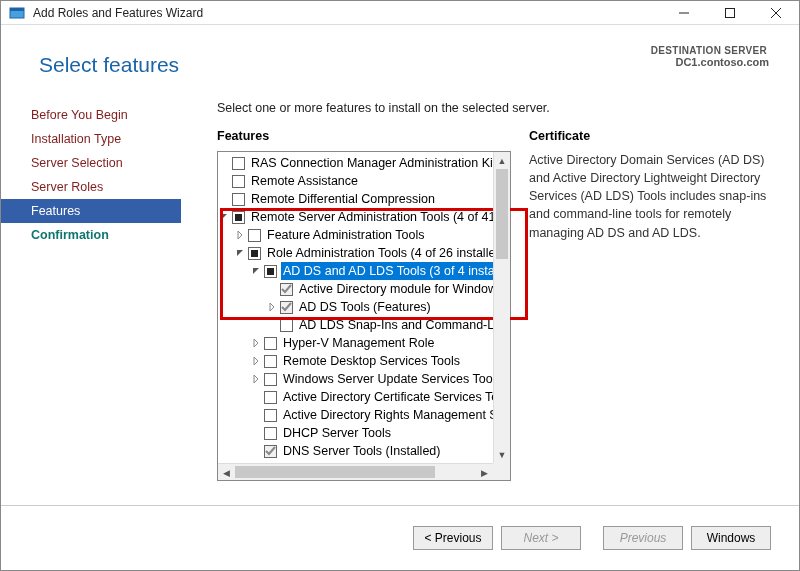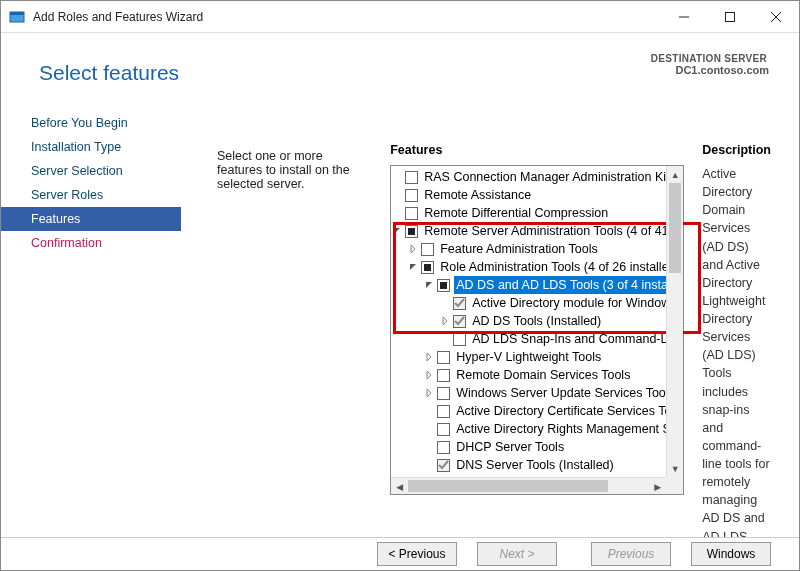--- a/index.html
+++ b/index.html
@@ -1,32 +1,32 @@
 <!DOCTYPE html>
 <html><head>
 <meta charset="utf-8">
 <style>
   * { box-sizing: border-box; font-family: "Segoe UI", Arial, sans-serif; }
   body { margin: 0; background: #fff; }
   .window { width: 800px; height: 571px; border: 1px solid #888; position: relative; background: #fff; display: flex; flex-direction: column; }
-  .titlebar { height: 32px; display: flex; align-items: center; padding: 0 0 0 8px; border-bottom: 1px solid #ddd; }
+  .titlebar { height: 24px; display: flex; align-items: center; padding: 0 0 0 8px; border-bottom: 1px solid #ddd; }
   .titlebar .appicon { width: 16px; height: 16px; margin-right: 8px; }
   .titlebar .title { font-size: 12px; color: #222; flex: 1; }
   .winbtn { width: 46px; height: 31px; display: flex; align-items: center; justify-content: center; }
   .winbtn svg { width: 10px; height: 10px; }
   .header { padding: 20px 30px 10px 30px; display: flex; align-items: flex-start; }
   .header h1 { font-size: 21px; font-weight: 400; color: #1a64a8; margin: 8px; flex: 1; }
   .dest { text-align: right; font-size: 11px; color: #555; font-weight: bold; }
   .dest .lbl { font-size: 10px; letter-spacing: 0.3px; }
   .body { flex: 1; display: flex; padding: 0 28px 0 0; overflow: hidden; }
   .nav { width: 180px; padding: 8px 0 0 0; }
-  .nav-item { padding: 5px 8px 5px 30px; font-size: 12.5px; color: #0c4a6e; cursor: pointer; }
+  .nav-item { padding: 5px 8px 5px 30px; font-size: 12.5px; color: #7f1d1d; cursor: pointer; }
   .nav-item.active { background: #335ea8; color: #fff; }
-  .nav-item.disabled { color: #be185d; }
-  .main { flex: 1; display: flex; flex-direction: row; min-width: 0; margin-top: 40px; }
+  .nav-item.disabled { color: #0f766e; font-weight: bold; }
+  .main { flex: 1; display: flex; flex-direction: column; min-width: 0; }
   .instr { font-size: 12.5px; color: #222; margin: 6px 0 14px 36px; }
   .cols { flex: 1; display: flex; gap: 18px; min-height: 0; }
   .colL { width: 330px; display: flex; flex-direction: column; }
   .colR { flex: 1; }
   .colhdr { font-size: 12.5px; font-weight: 600; margin: 0 0 8px 36px; }
   .colR .colhdr { margin-left: 0; }
   .treebox { border: 1px solid #888; height: 330px; position: relative; background: #fff; margin-left: 36px; }
   .tree { position:absolute; inset:0 17px 17px 0; overflow: hidden; font-size: 12.5px; line-height: 18px; white-space: nowrap; padding-top:2px;}
   .row { display: flex; align-items: center; height: 18px; }
   .ind { display:inline-block; width: 16px; height:18px; flex:none; }
@@ -40,21 +40,21 @@
   .redbox { position:absolute; border:3px solid #d40000; pointer-events:none; left:2px; top:56px; width:308px; height:112px; }
   .vscroll { position:absolute; right:0; top:0; bottom:17px; width:17px; background:#f0f0f0; border-left:1px solid #ddd;}
   .vscroll .up,.vscroll .dn{height:17px;display:flex;align-items:center;justify-content:center;color:#555;font-size:9px;}
   .vscroll .thumb{position:absolute;left:2px;right:2px;top:17px;height:90px;background:#c8c8c8;}
   .hscroll { position:absolute; left:0; right:17px; bottom:0; height:17px; background:#f0f0f0; border-top:1px solid #ddd;}
   .hscroll .lf,.hscroll .rt{width:17px;height:17px;display:inline-flex;align-items:center;justify-content:center;color:#555;font-size:9px;position:absolute;top:0;}
   .hscroll .lf{left:0;} .hscroll .rt{right:0;}
   .hscroll .thumb{position:absolute;top:2px;bottom:2px;left:17px;width:200px;background:#c8c8c8;}
   .corner{position:absolute;right:0;bottom:0;width:17px;height:17px;background:#f0f0f0;}
   .desc { font-size: 12.5px; color: #333; line-height: 1.45; }
-  .footer { border-top: 1px solid #ccc; padding: 4px 28px; display: flex; justify-content: flex-end; gap: 20px; }
+  .footer { border-top: 1px solid #ccc; padding: 20px 28px; display: flex; justify-content: flex-end; gap: 8px; }
   .btn { min-width: 80px; height: 24px; font-size: 12px; border: 1px solid #999; background: #eee; padding: 0 10px; display:inline-flex; align-items:center; justify-content:center;}
   .btn.disabled { color:#999;font-style:italic; }
 </style>
 </head>
 <body>
 
 <div class="window">
 
   <div class="titlebar">
     <svg class="appicon" viewBox="0 0 16 16">
@@ -178,51 +178,51 @@
                   <span class="exp">
                     <svg width="8" height="8" viewBox="0 0 8 8">
                       <path d="M2 0 L6 4 L2 8 Z" fill="none" stroke="#888"></path>
                     </svg>
                   </span>
                   <span class="cb chk">
                     <svg viewBox="0 0 11 11">
                       <path d="M1 5 L4 8 L10 1" fill="none" stroke="#888" stroke-width="2"></path>
                     </svg>
                   </span>
-                  <span class="lbl">AD DS Tools (Installed)</span>
+                  <span class="lbl">AD DS Tools (Features)</span>
                 </div>
                 <div class="row">
                   <span class="ind"></span>
                   <span class="ind"></span>
                   <span class="ind"></span>
                   <span class="exp"></span>
                   <span class="cb"></span>
                   <span class="lbl">AD LDS Snap-Ins and Command-Line To</span>
                 </div>
                 <div class="row">
                   <span class="ind"></span>
                   <span class="ind"></span>
                   <span class="exp">
                     <svg width="8" height="8" viewBox="0 0 8 8">
                       <path d="M2 0 L6 4 L2 8 Z" fill="none" stroke="#888"></path>
                     </svg>
                   </span>
                   <span class="cb"></span>
-                  <span class="lbl">Hyper-V Lightweight Tools</span>
-                </div>
-                <div class="row">
-                  <span class="ind"></span>
-                  <span class="ind"></span>
-                  <span class="exp">
-                    <svg width="8" height="8" viewBox="0 0 8 8">
-                      <path d="M2 0 L6 4 L2 8 Z" fill="none" stroke="#888"></path>
-                    </svg>
-                  </span>
-                  <span class="cb"></span>
-                  <span class="lbl">Remote Domain Services Tools</span>
+                  <span class="lbl">Hyper-V Management Role</span>
+                </div>
+                <div class="row">
+                  <span class="ind"></span>
+                  <span class="ind"></span>
+                  <span class="exp">
+                    <svg width="8" height="8" viewBox="0 0 8 8">
+                      <path d="M2 0 L6 4 L2 8 Z" fill="none" stroke="#888"></path>
+                    </svg>
+                  </span>
+                  <span class="cb"></span>
+                  <span class="lbl">Remote Desktop Services Tools</span>
                 </div>
                 <div class="row">
                   <span class="ind"></span>
                   <span class="ind"></span>
                   <span class="exp">
                     <svg width="8" height="8" viewBox="0 0 8 8">
                       <path d="M2 0 L6 4 L2 8 Z" fill="none" stroke="#888"></path>
                     </svg>
                   </span>
                   <span class="cb"></span>
@@ -275,21 +275,21 @@
             </div>
             <div class="hscroll">
               <div class="lf">◀</div>
               <div class="thumb"></div>
               <div class="rt">▶</div>
             </div>
             <div class="corner"></div>
           </div>
         </div>
         <div class="colR">
-          <div class="colhdr">Description</div>
+          <div class="colhdr">Certificate</div>
           <div class="desc">Active Directory Domain Services (AD DS) and Active Directory Lightweight Directory Services (AD LDS) Tools includes snap-ins and command-line tools for remotely managing AD DS and AD LDS.</div>
         </div>
       </div>
     </div>
   </div>
 
   <div class="footer">
     <button class="btn">&lt; Previous</button>
     <button class="btn disabled">Next &gt;</button>
     <button class="btn disabled" style="margin-left:14px">Previous</button>

